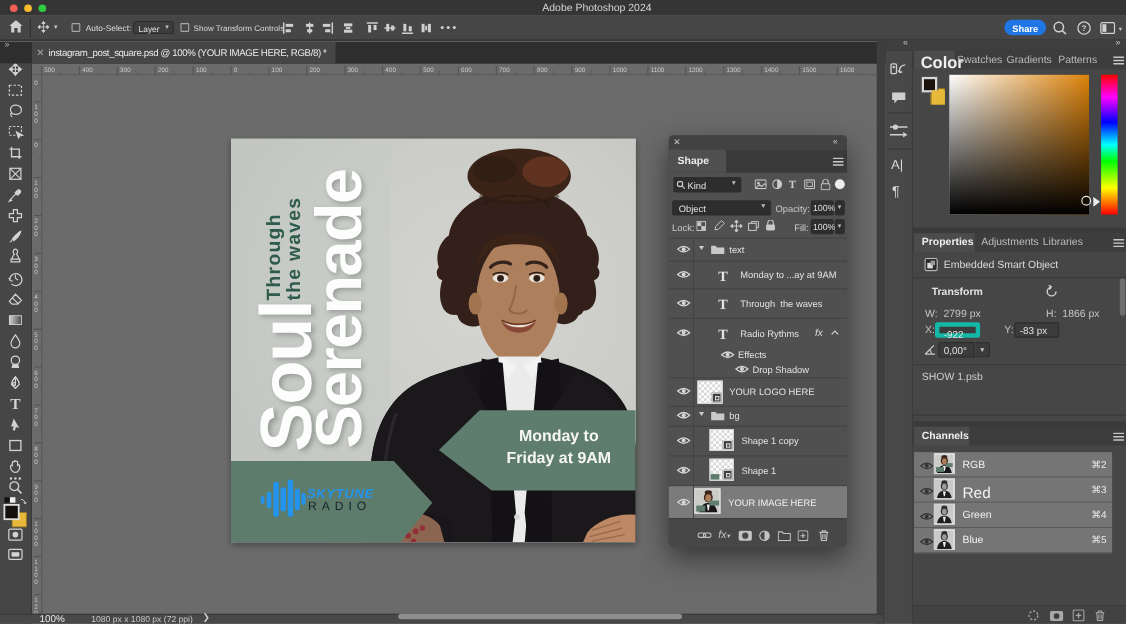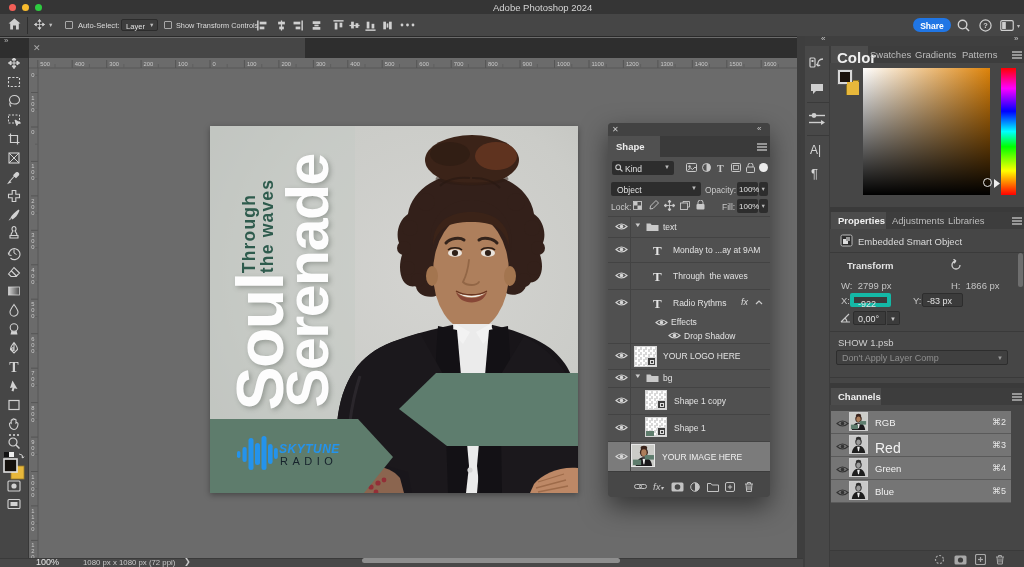--- a/index.html
+++ b/index.html
@@ -94,20 +94,21 @@
 <svg class="abs" style="left:1000px;top:20px;" width="14" height="11" viewBox="0 0 15 12">
       <rect x="0.7" y="0.7" width="13.6" height="10.6" rx="1.5" fill="none" stroke="#d0d0d0" stroke-width="1.3"></rect>
       <rect x="2.2" y="2.2" width="4" height="7.6" fill="#d0d0d0"></rect>
     </svg>
 <div class="txt" style="left:1017px;top:22px;font-size:6px;color:#c0c0c0;">▾</div>
 
 <div class="abs" style="left:0;top:38px;width:1024px;height:20px;background:#2e2e2e;"></div>
 <div class="txt" style="left:4px;top:36px;font-size:8px;color:#b5b5b5;">»</div>
 <div class="abs" style="left:29px;top:38px;width:276px;height:20px;background:#464646;"></div>
 <div class="txt" style="left:33px;top:43px;font-size:9px;color:#aaa;">✕</div>
+<div class="txt" style="left:44px;top:43px;font-size:8.8px;letter-spacing:-0.35px;color:#e8e8e8;">instagram_post_square.psd @ 100% (YOUR IMAGE HERE, RGB/8) *</div>
 
 <div class="abs" style="left:0;top:58px;width:29px;height:509px;background:#464646;border-right:1px solid #383838;"></div>
 <svg class="abs" style="left:0;top:58px;" width="29" height="509" viewBox="0 0 29 509">
       <defs>
         <linearGradient id="tg" x1="0" y1="0" x2="1" y2="0">
           <stop offset="0" stop-color="#d2d2d2"></stop>
           <stop offset="1" stop-color="#4a4a4a"></stop>
         </linearGradient>
       </defs>
       <g transform="translate(14,5)">
@@ -436,20 +437,21 @@
       <rect x="45" y="317" width="5" height="22" rx="2.5"></rect>
       <rect x="51.5" y="310" width="5" height="34" rx="2.5"></rect>
       <rect x="58" y="318" width="4.6" height="20" rx="2.3"></rect>
       <rect x="64" y="322" width="3.8" height="11" rx="1.9"></rect>
     </g>
   </svg>
 
   <div class="txt" style="left:50px;top:216px;transform:translate(-50%,-50%) rotate(-90deg);font-size:66px;font-weight:bold;color:#fdfdfd;letter-spacing:-1.5px;text-shadow:-2px 2px 5px rgba(60,70,60,0.35);">Soul</div>
   <div class="txt" style="left:98px;top:155px;transform:translate(-50%,-50%) rotate(-90deg);font-size:59px;font-weight:bold;color:#fdfdfd;letter-spacing:-1.5px;text-shadow:-2px 2px 5px rgba(60,70,60,0.35);">Serenade</div>
   <div class="txt" style="left:48px;top:100px;transform:translate(-50%,-50%) rotate(-90deg);font-size:17.5px;font-weight:bold;color:#2e5b4d;line-height:17.5px;letter-spacing:1.2px;text-align:left;">Through<br>the waves</div>
+  <div class="txt" style="left:298px;top:281px;transform:translate(-50%,-50%);font-size:14.5px;font-weight:bold;color:#f6f6f4;line-height:20px;text-align:center;">Monday to<br>Friday at 9AM</div>
 
   <div class="txt" style="left:69px;top:316px;font-size:12px;font-weight:bold;font-style:italic;color:#2493ec;letter-spacing:0.5px;">SKYTUNE</div>
   <div class="txt" style="left:70px;top:329px;font-size:11px;color:#17232c;letter-spacing:4.5px;">RADIO</div>
 </div>
 
 <div class="abs" style="left:797px;top:36px;width:8px;height:531px;background:#3e3e3e;"></div>
 <div class="abs" style="left:805px;top:36px;width:219px;height:10px;background:#3f3f3f;"></div>
 <div class="txt" style="left:821px;top:34px;font-size:8px;color:#c9c9c9;">«</div>
 <div class="txt" style="left:1014px;top:34px;font-size:8px;color:#c9c9c9;">»</div>
 
@@ -529,21 +531,20 @@
 <div class="abs" style="left:850px;top:293px;width:41px;height:14px;background:#3b3b3b;border:4px solid #14b8a6;border-radius:2px;color:#e2e2e2;font-size:9px;padding:1.5px 0 0 4px;">-922 px</div>
 <div class="txt" style="left:913px;top:295px;font-size:9.5px;color:#c4c4c4;">Y:</div>
 <div class="abs" style="left:922px;top:293px;width:41px;height:14px;background:#3b3b3b;border:1px solid #2d2d2d;border-radius:2px;color:#e2e2e2;font-size:9px;padding:1.5px 0 0 4px;">-83 px</div>
 <svg class="abs" style="left:840px;top:313px;" width="11" height="10" viewBox="0 0 11 10">
       <path d="M1,9 L9,1 M1,9 h9 M7,9 a6,6 0 0 0 -2,-4" stroke="#c9c9c9" stroke-width="1.1" fill="none"></path>
     </svg>
 <div class="abs" style="left:853px;top:311px;width:33px;height:14px;background:#3b3b3b;border:1px solid #2d2d2d;border-radius:2px 0 0 2px;color:#e2e2e2;font-size:9px;padding:1.5px 0 0 4px;">0,00°</div>
 <div class="abs" style="left:887px;top:311px;width:13px;height:14px;background:#3b3b3b;border:1px solid #2d2d2d;border-left:none;border-radius:0 2px 2px 0;color:#c9c9c9;font-size:6px;padding:4px 0 0 3px;">▼</div>
 <div class="abs" style="left:830px;top:331px;width:194px;height:1px;background:#3a3a3a;"></div>
 <div class="txt" style="left:838px;top:337px;font-size:9.5px;color:#cecece;">SHOW 1.psb</div>
-<div class="abs" style="left:836px;top:350px;width:172px;height:15px;background:#404040;border:1px solid #2d2d2d;border-radius:2px;color:#8f8f8f;font-size:9px;padding:2px 0 0 5px;">Don't Apply Layer Comp <span style="position:absolute;right:4px;top:4px;font-size:6px;color:#9a9a9a;">▼</span></div>
 <div class="abs" style="left:830px;top:377px;width:194px;height:1px;background:#3a3a3a;"></div>
 <div class="abs" style="left:1018px;top:253px;width:5px;height:34px;background:#6e6e6e;border-radius:3px;"></div>
 
 <div class="abs" style="left:830px;top:383px;width:194px;height:5px;background:#3a3a3a;"></div>
 <div class="abs" style="left:830px;top:388px;width:194px;height:17px;background:#3d3d3d;"></div>
 <div class="abs" style="left:831px;top:388px;width:50px;height:17px;background:#4c4c4c;"></div>
 <div class="txt" style="left:838px;top:391px;font-size:9.5px;font-weight:bold;color:#f0f0f0;">Channels</div>
 <svg class="abs" style="left:1012px;top:393px;" width="10" height="8" viewBox="0 0 10 8">
       <line x1="0" y1="1" x2="10" y2="1" stroke="#c9c9c9" stroke-width="1.3"></line>
       <line x1="0" y1="4" x2="10" y2="4" stroke="#c9c9c9" stroke-width="1.3"></line>

